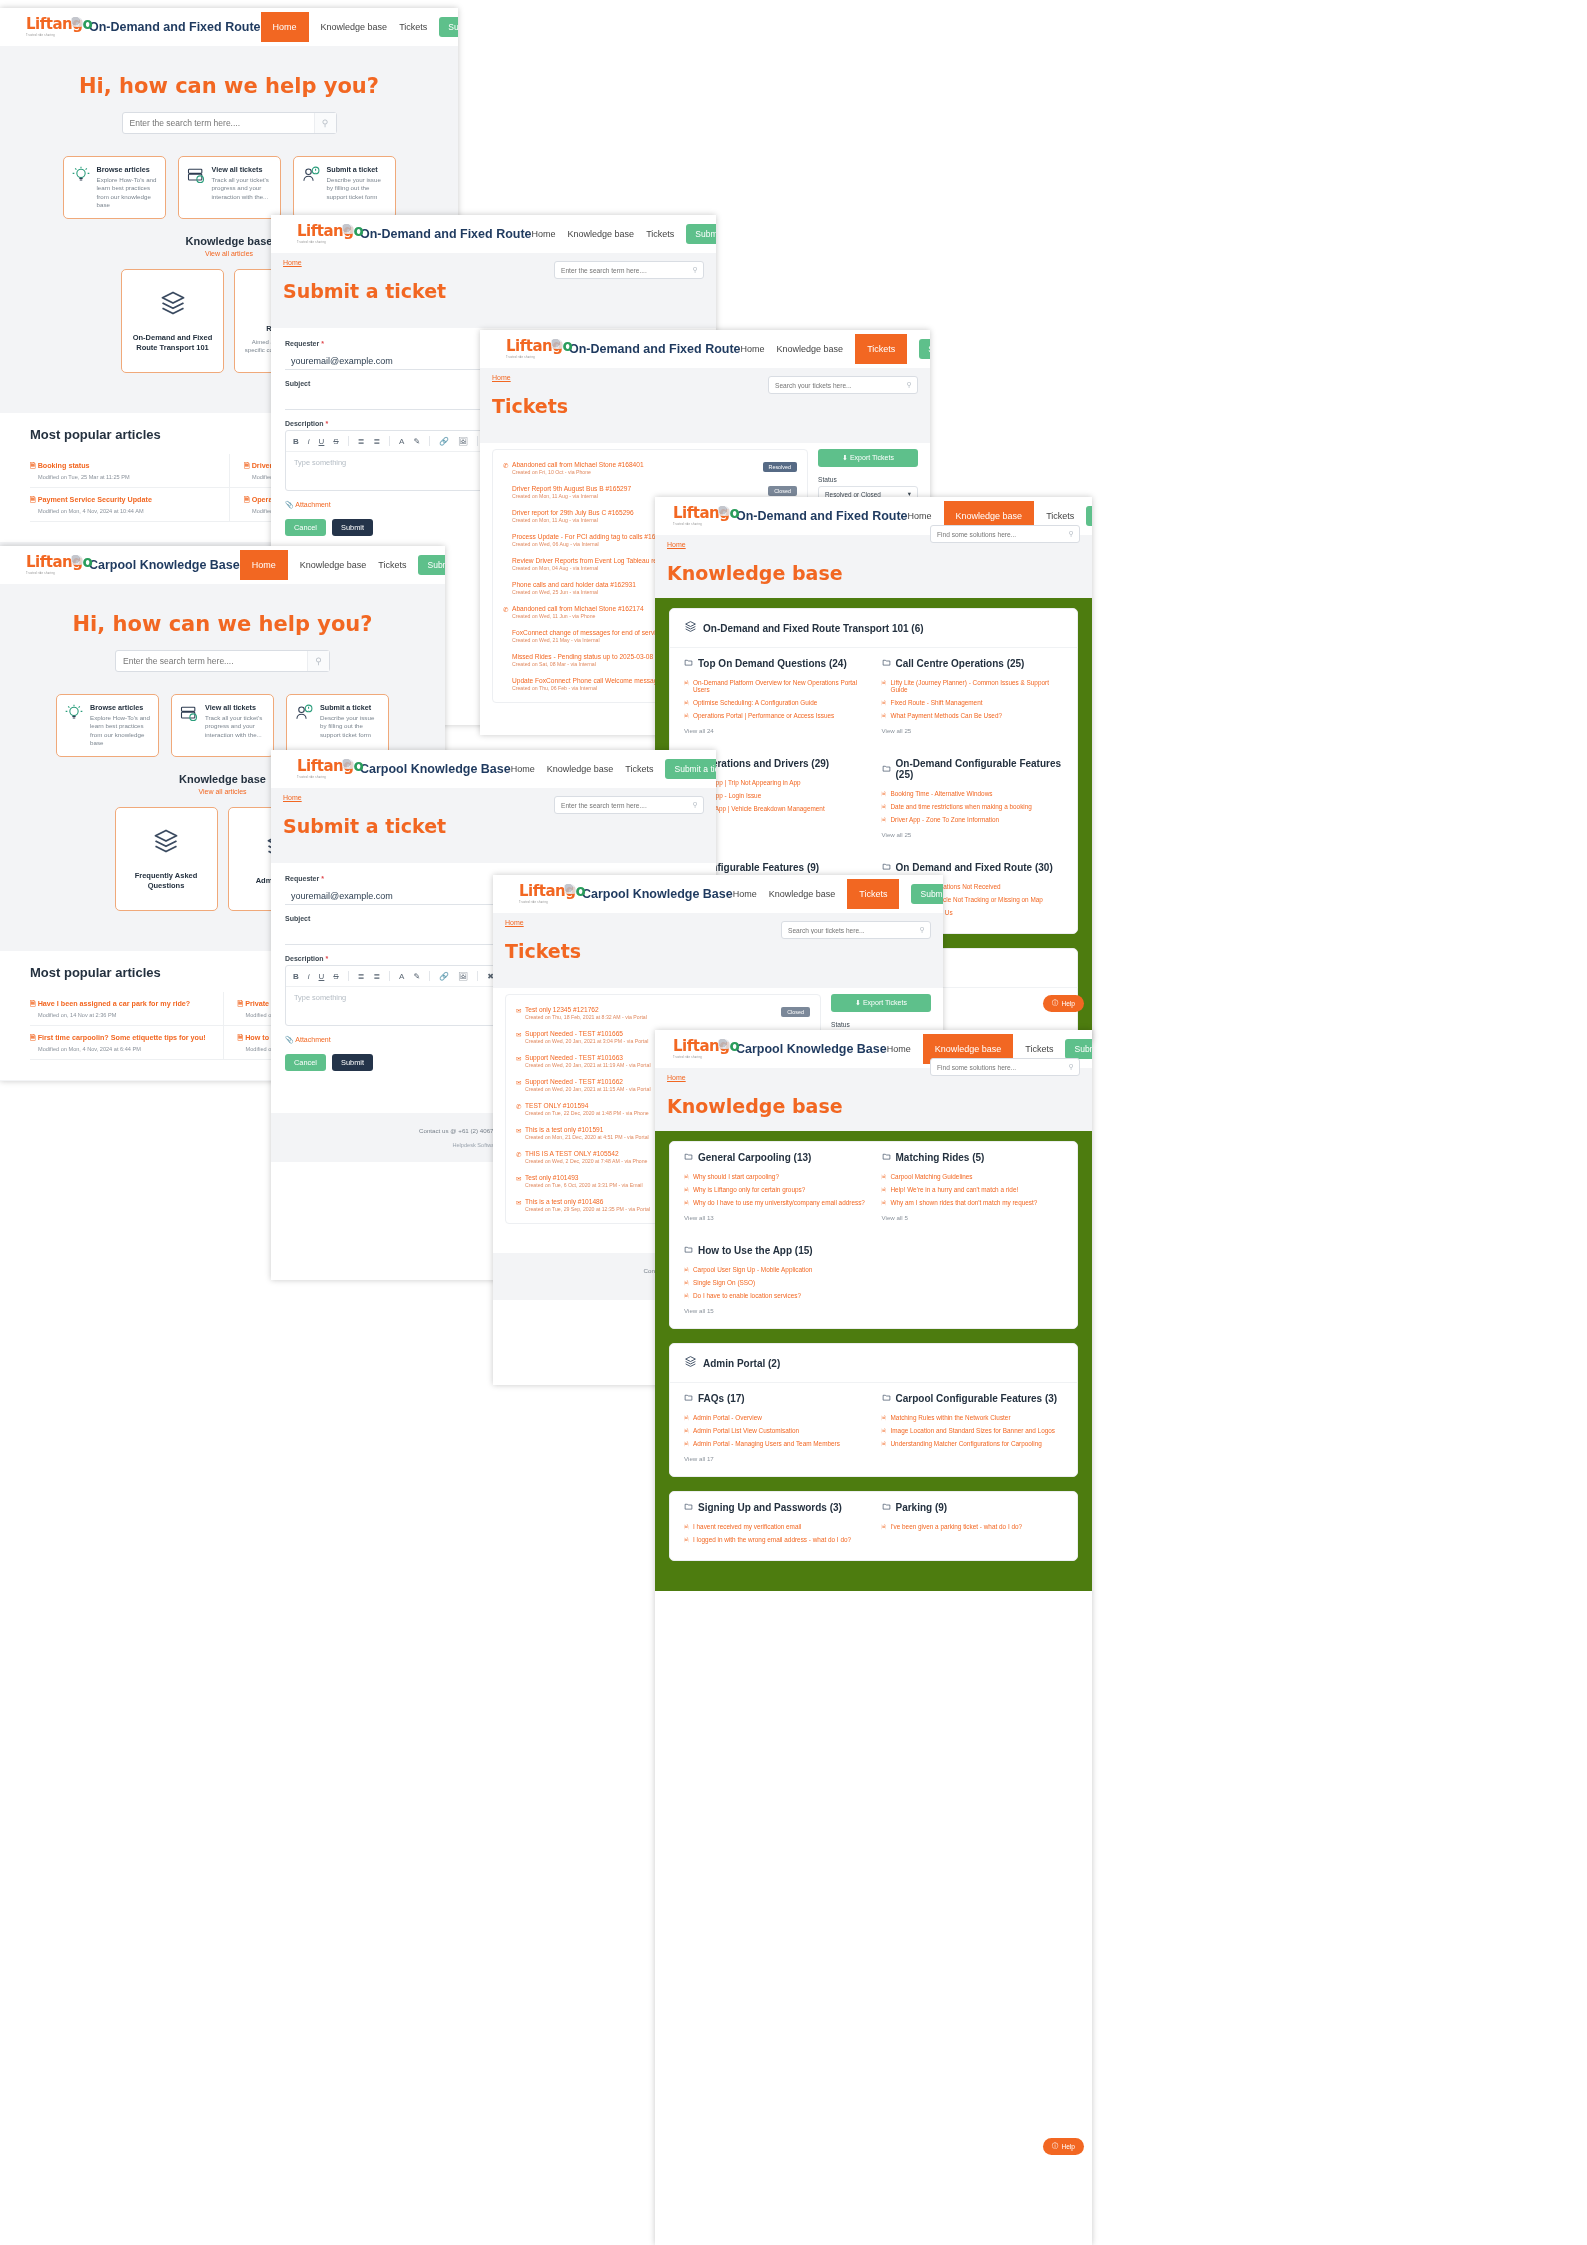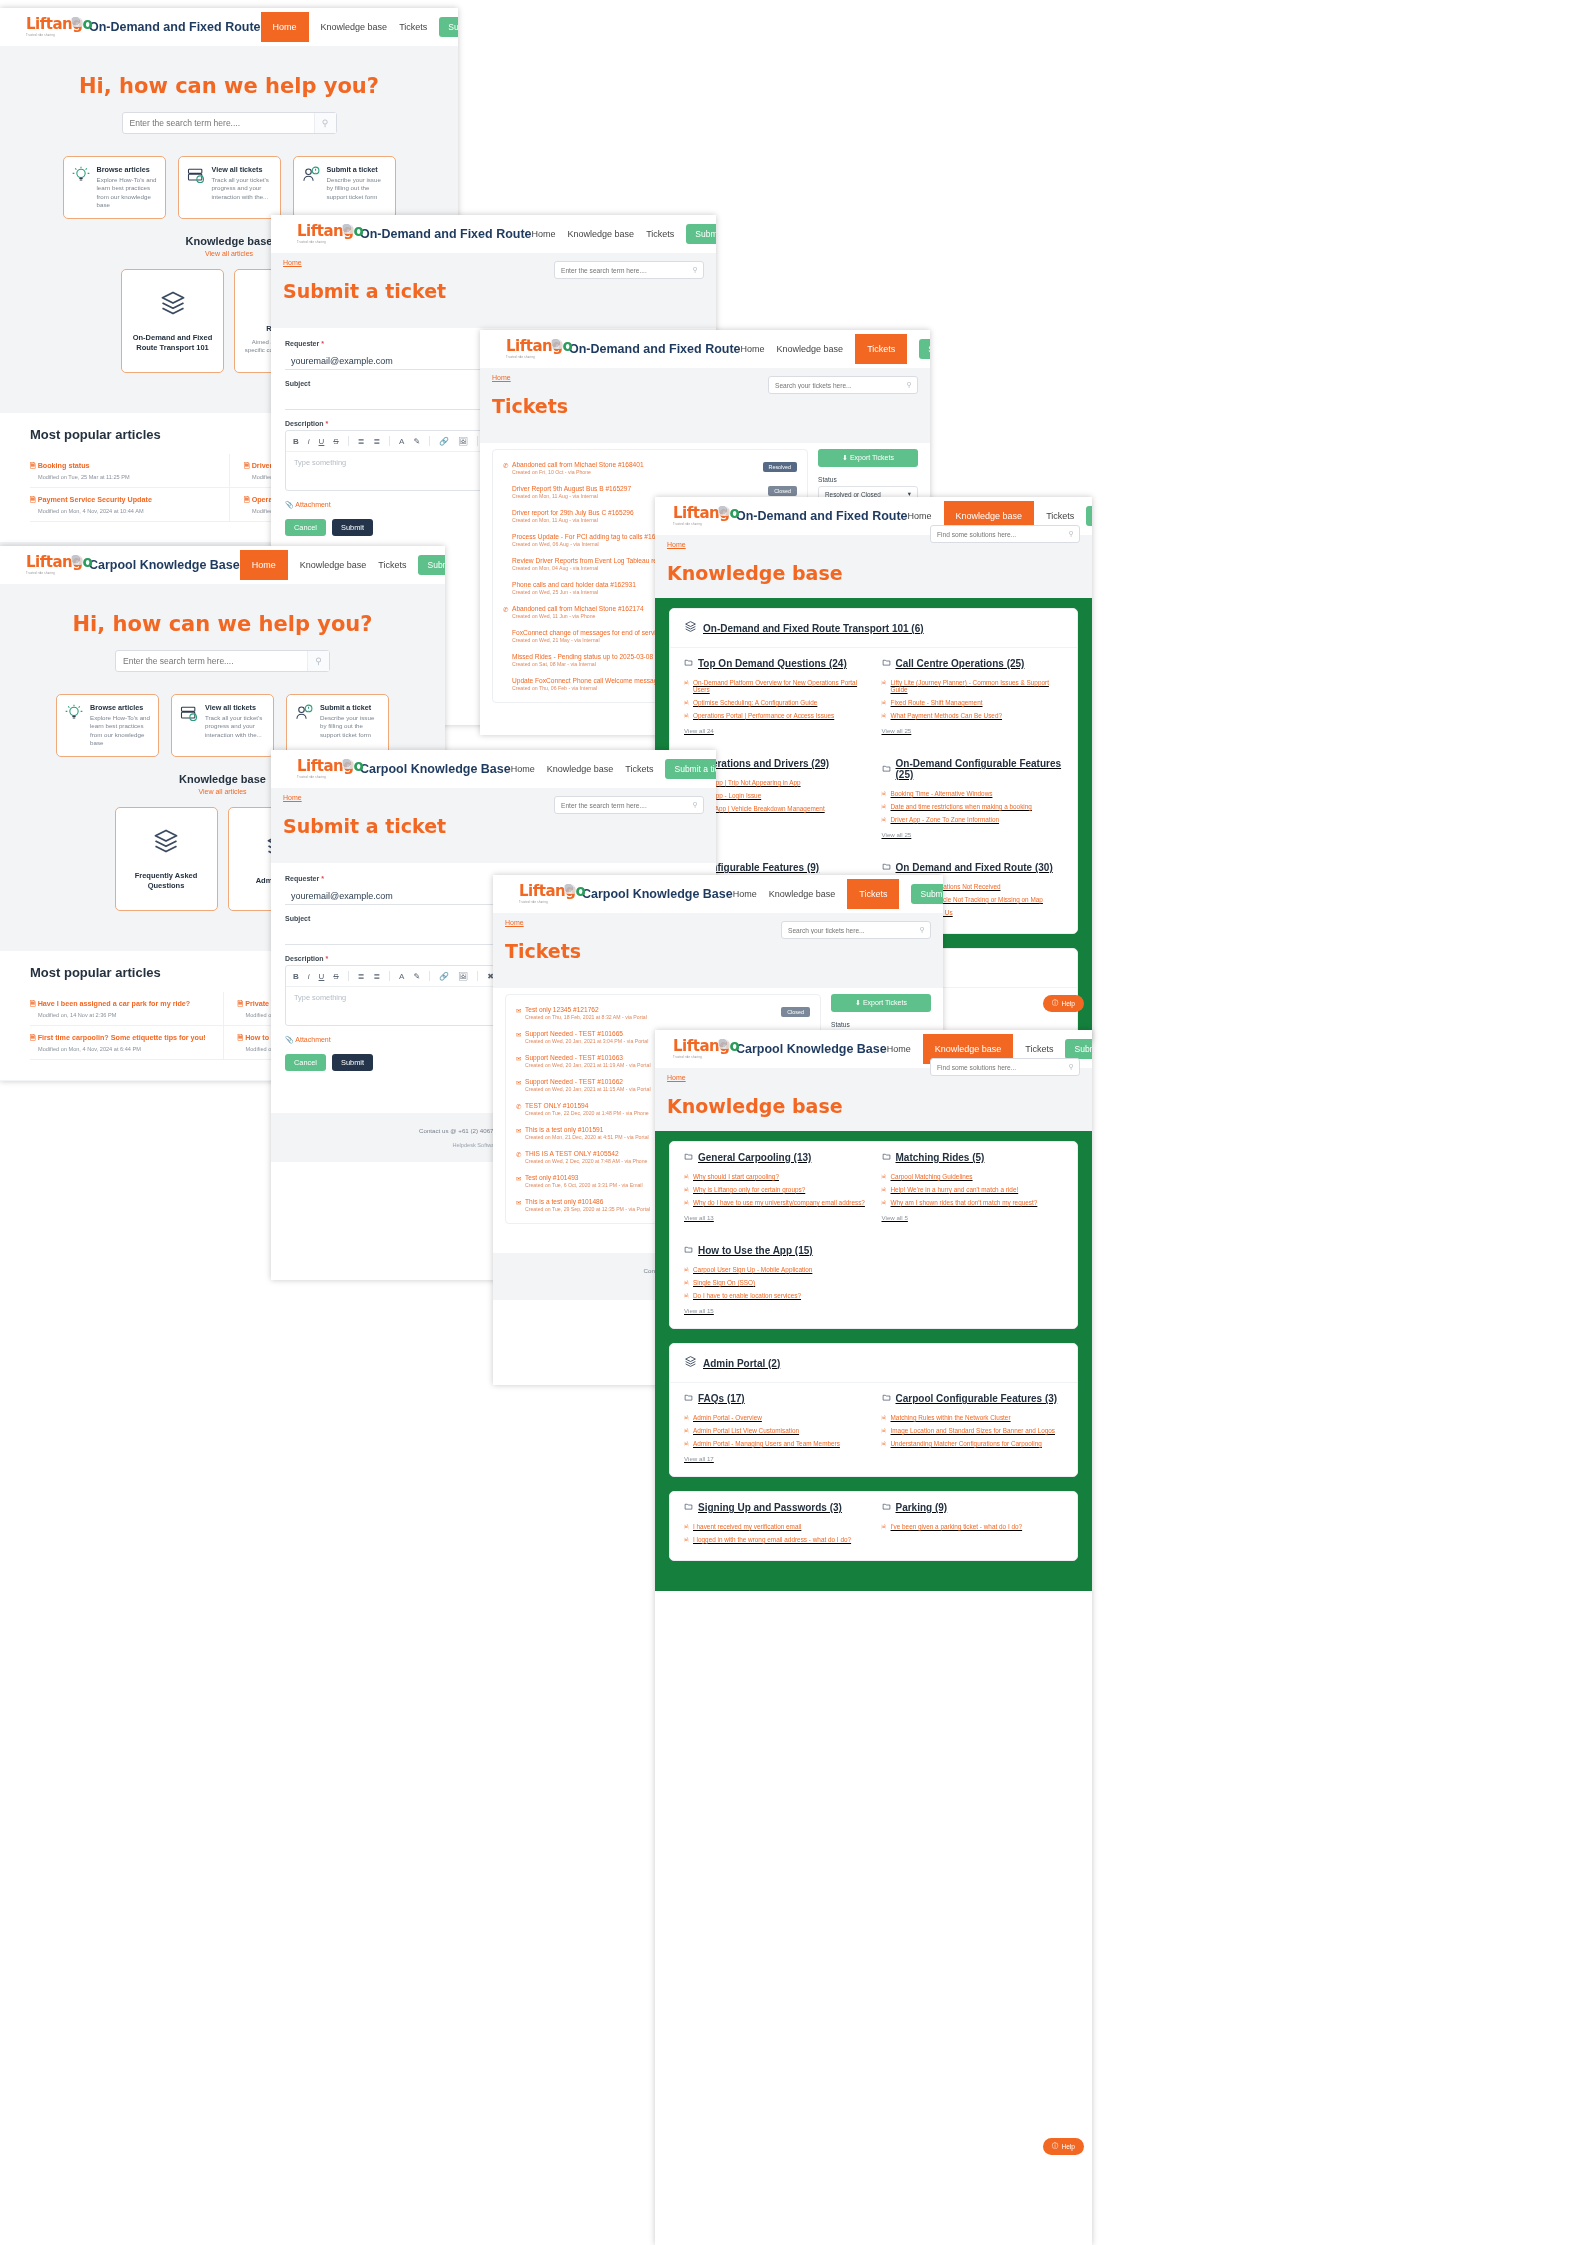--- a/index.html
+++ b/index.html
@@ -128,21 +128,21 @@
   .tside { width:100px; flex:none; }
   .export-btn { background:#5ec08b; color:#fff; font-size:7px; text-align:center;
                 padding:5px 0; border-radius:3px; }
   .side-lbl { font-size:6.6px; color:#3d4852; margin:9px 0 3px; }
   .side-sel { border:1px solid #dfe3e8; border-radius:3px; height:16px;
               font-size:6.4px; color:#3d4852; display:flex; align-items:center;
               justify-content:space-between; padding:0 6px; background:#fff;}
   .prev { font-size:6.4px; color:#F26722; text-align:right; padding:8px 12px 0;}
 
   
-  .kbpage { background:#15803d; padding:10px 14px 16px;text-decoration:underline; }
+  .kbpage { background:#4d7c0f; padding:10px 14px 16px; }
   .kbgroup { background:#fff; border:1px solid #eceef1; border-radius:5px;
              margin-bottom:14px; }
   .kbg-head { display:flex; align-items:center; gap:6px; padding:10px 14px;
               border-bottom:1px solid #f0f2f4; }
   .kbg-head h3 { font-size:10px; color:#24313f; }
   .kbg-body { display:flex; padding:10px 14px 14px; gap:16px; }
   .kbcol { flex:1; }
   .kbcol .ch { display:flex; align-items:center; gap:5px; margin-bottom:7px;}
   .kbcol .ch span { font-size:10px; font-weight:bold; color:#24313f;}
   .kbcol ul { list-style:none; }

